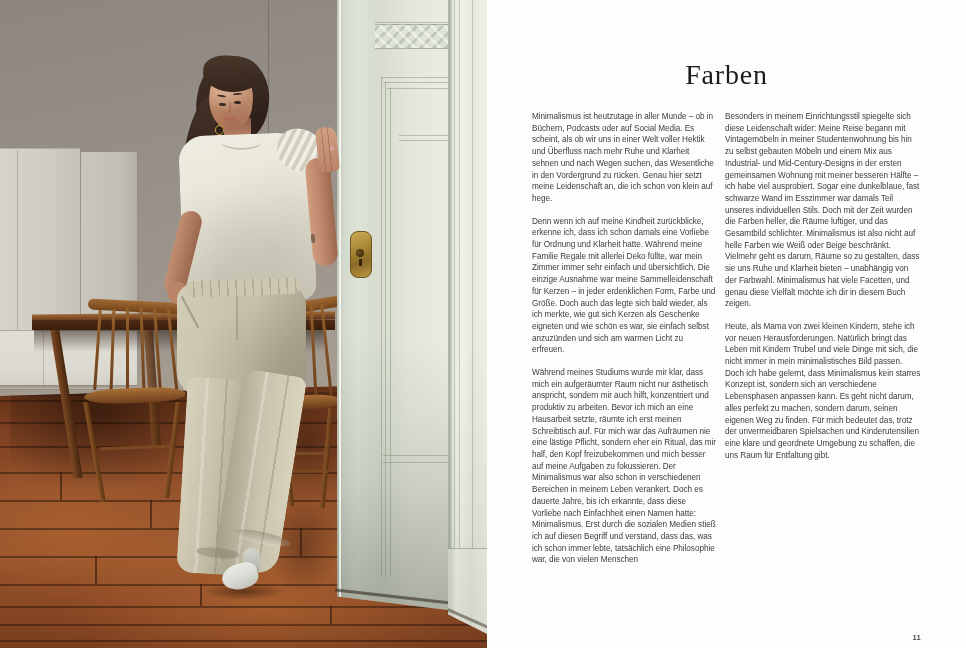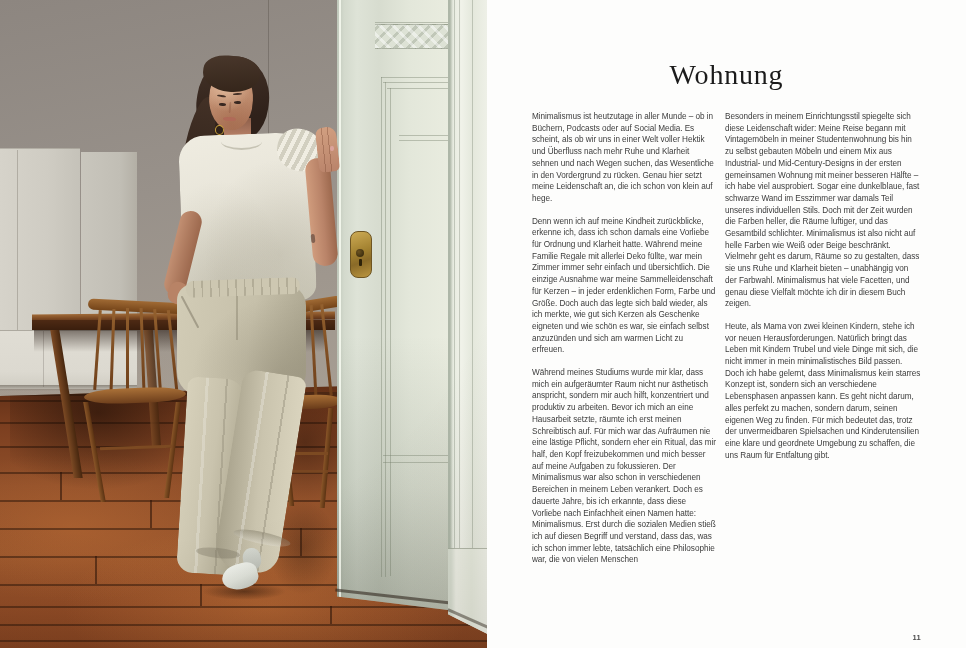--- a/index.html
+++ b/index.html
@@ -342,21 +342,21 @@
     <div id="cuff-fold" class="abs"></div>
     <div id="cuff-fold2" class="abs"></div>
     <div id="sock-back" class="abs"></div>
     <div id="foot-shadow" class="abs"></div>
     <div id="sock" class="abs"></div>
 
     <div id="vignette" class="abs"></div>
   </div>
 
   <div id="text-page" class="abs">
-    <h1 id="title" class="abs">Wohnung</h1>
+    <h1 id="title" class="abs">Farben</h1>
 
     <div id="col-1" class="abs col">
       <p>Minimalismus ist heutzutage in aller Munde – ob in Büchern, Podcasts oder auf Social Media. Es scheint, als ob wir uns in einer Welt voller Hektik und Überfluss nach mehr Ruhe und Klarheit sehnen und nach Wegen suchen, das Wesentliche in den Vordergrund zu rücken. Genau hier setzt meine Leidenschaft an, die ich schon von klein auf hege.</p>
       <p>Denn wenn ich auf meine Kindheit zurückblicke, erkenne ich, dass ich schon damals eine Vorliebe für Ordnung und Klarheit hatte. Während meine Familie Regale mit allerlei Deko füllte, war mein Zimmer immer sehr einfach und übersichtlich. Die einzige Ausnahme war meine Sammelleidenschaft für Kerzen – in jeder erdenklichen Form, Farbe und Größe. Doch auch das legte sich bald wieder, als ich merkte, wie gut sich Kerzen als Geschenke eigneten und wie schön es war, sie einfach selbst anzuzünden und sich am warmen Licht zu erfreuen.</p>
       <p>Während meines Studiums wurde mir klar, dass mich ein aufgeräumter Raum nicht nur ästhetisch anspricht, sondern mir auch hilft, konzentriert und produktiv zu arbeiten. Bevor ich mich an eine Hausarbeit setzte, räumte ich erst meinen Schreibtisch auf. Für mich war das Aufräumen nie eine lästige Pflicht, sondern eher ein Ritual, das mir half, den Kopf freizubekommen und mich besser auf meine Aufgaben zu fokussieren. Der Minimalismus war also schon in verschiedenen Bereichen in meinem Leben verankert. Doch es dauerte Jahre, bis ich erkannte, dass diese Vorliebe nach Einfachheit einen Namen hatte: Minimalismus. Erst durch die sozialen Medien stieß ich auf diesen Begriff und verstand, dass das, was ich schon immer lebte, tatsächlich eine Philosophie war, die von vielen Menschen</p>
     </div>
 
     <div id="col-2" class="abs col">
       <p>Besonders in meinem Einrichtungsstil spiegelte sich diese Leidenschaft wider: Meine Reise begann mit Vintagemöbeln in meiner Studentenwohnung bis hin zu selbst gebauten Möbeln und einem Mix aus Industrial- und Mid-Century-Designs in der ersten gemeinsamen Wohnung mit meiner besseren Hälfte – ich habe viel ausprobiert. Sogar eine dunkelblaue, fast schwarze Wand im Esszimmer war damals Teil unseres individuellen Stils. Doch mit der Zeit wurden die Farben heller, die Räume luftiger, und das Gesamtbild schlichter. Minimalismus ist also nicht auf helle Farben wie Weiß oder Beige beschränkt. Vielmehr geht es darum, Räume so zu gestalten, dass sie uns Ruhe und Klarheit bieten – unabhängig von der Farbwahl. Minimalismus hat viele Facetten, und genau diese Vielfalt möchte ich dir in diesem Buch zeigen.</p>
       <p>Heute, als Mama von zwei kleinen Kindern, stehe ich vor neuen Herausforderungen. Natürlich bringt das Leben mit Kindern Trubel und viele Dinge mit sich, die nicht immer in mein minimalistisches Bild passen. Doch ich habe gelernt, dass Minimalismus kein starres Konzept ist, sondern sich an verschiedene Lebensphasen anpassen kann. Es geht nicht darum, alles perfekt zu machen, sondern darum, seinen eigenen Weg zu finden. Für mich bedeutet das, trotz der unvermeidbaren Spielsachen und Kinderutensilien eine klare und geordnete Umgebung zu schaffen, die uns Raum für Entfaltung gibt.</p>

